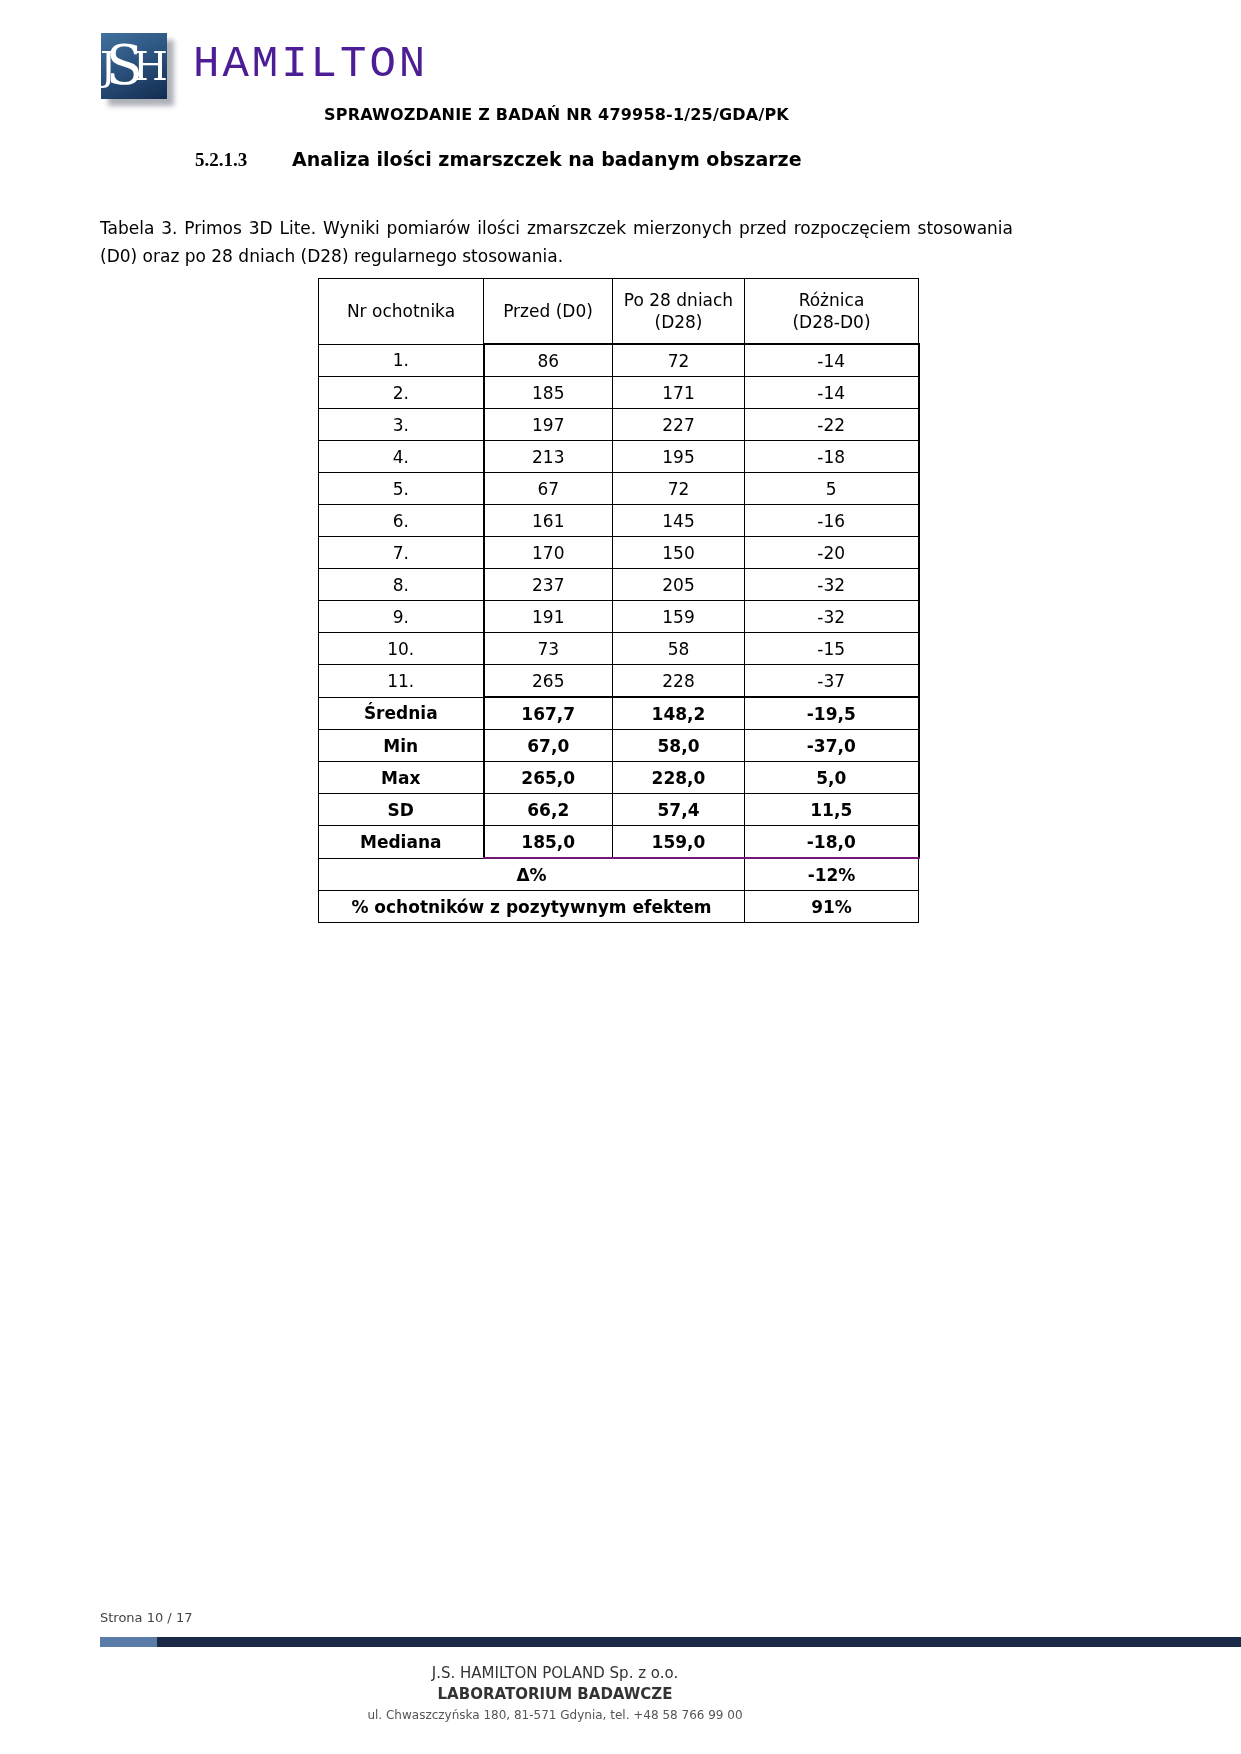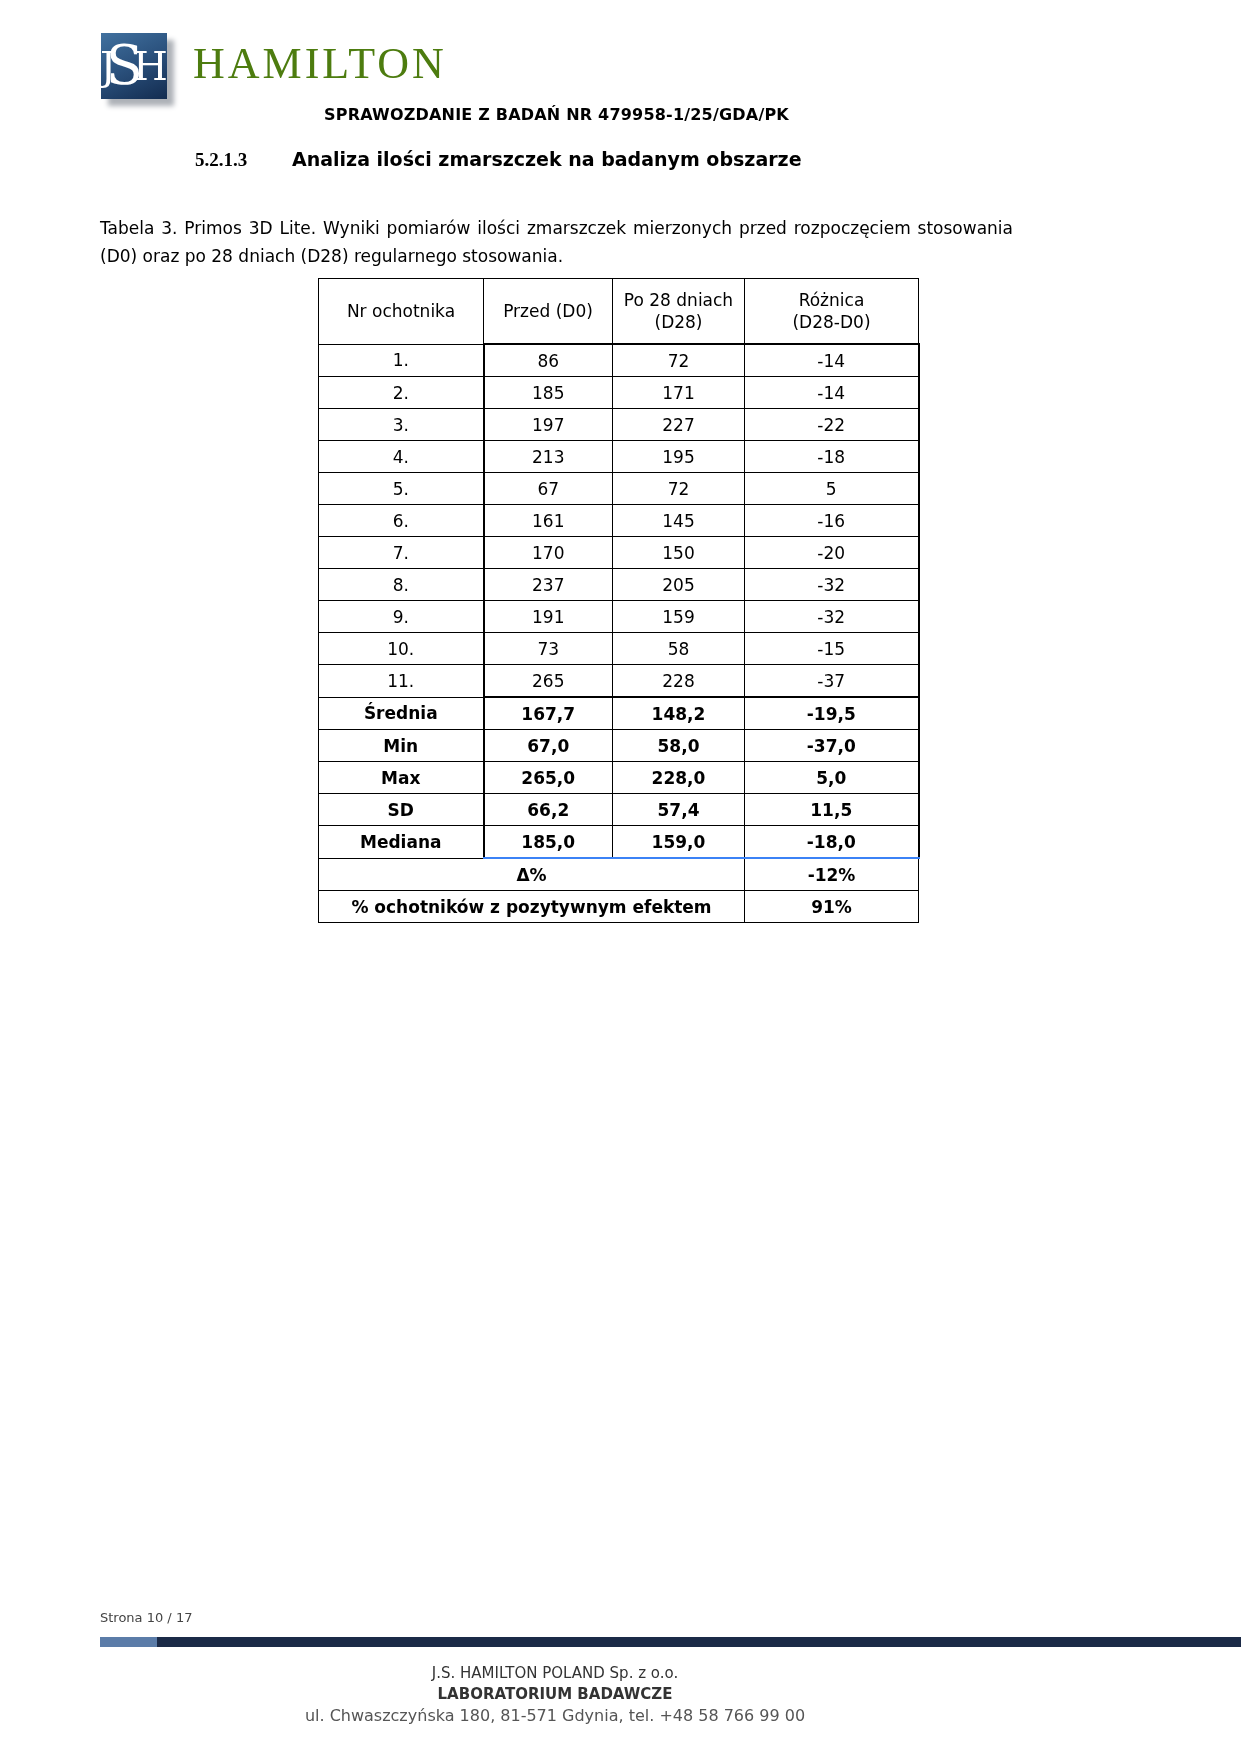--- a/index.html
+++ b/index.html
@@ -19,22 +19,22 @@
     background:linear-gradient(155deg,#41719f 0%,#2c537f 45%,#132c50 100%);
     box-shadow:7px 7px 5px #aeb2b8;
     display:flex;align-items:center;justify-content:center;
     font-family:"DejaVu Serif","Liberation Serif",serif;
     color:#fff;
   }
   .logo-square .m-j{font-size:40px;}
   .logo-square .m-s{font-size:54px;margin:0 -10px;line-height:1;}
   .logo-square .m-h{font-size:40px;}
   .brand-text{
-    font-family:Liberation Serif, serif;
-    font-size:44px;color:#4d7c0f;letter-spacing:3px;line-height:1;
+    font-family:Liberation Mono, monospace;
+    font-size:44px;color:#4c1d95;letter-spacing:3px;line-height:1;
     transform:translateY(-2px);
   }
 
   
   .title-wrap{position:absolute;left:100px;top:105px;width:913px;text-align:center;}
   .report-title{font-size:16px;font-weight:700;letter-spacing:0.2px;}
   .section-heading{position:absolute;left:195px;top:148px;font-size:19px;font-weight:700;white-space:nowrap;}
   .section-heading .sec-no{display:inline-block;width:97px;font-family:Liberation Serif, serif;}
   .caption{
     position:absolute;left:100px;top:182px;width:913px;
@@ -52,21 +52,21 @@
     text-align:center;vertical-align:middle;
     padding:0;height:31px;
     font-weight:400;white-space:pre-line;
   }
   .data-table th{height:64px;line-height:22px;}
   .num-row td:nth-child(2),.sum-row td:nth-child(2){border-left:2px solid #000;}
   .num-row td:nth-child(4),.sum-row td:nth-child(4){border-right:2px solid #000;}
   .first-num-row td:not(:first-child){border-top:2px solid #000;}
   .last-num-row td:not(:first-child){border-bottom:2px solid #000;}
   .first-sum-row td:not(:first-child){border-top:2px solid #0ea5e9;text-align:center;}
-  .last-sum-row td:not(:first-child){border-bottom:2px solid #3b82f6;}
+  .last-sum-row td:not(:first-child){border-bottom:2px solid #701a75;}
   .sum-row td{font-weight:700;}
   .merge-row td{font-weight:700;}
 
   
   .page-num{
     position:absolute;left:100px;top:1610px;width:1026px;
     font-size:13px;color:#444;
   }
   .footer-bar{
     position:absolute;left:100px;top:1637px;width:1141px;height:10px;
@@ -74,21 +74,21 @@
   }
   .footer-bar .bar-accent{
     position:absolute;left:0;top:0;width:57px;height:10px;background:#5b7ca8;
   }
   .footer-block{
     position:absolute;left:100px;top:1663px;width:910px;
     text-align:center;color:#333;
   }
   .footer-company{font-size:15px;font-weight:400;line-height:21px;}
   .footer-dept{font-size:15px;font-weight:700;line-height:21px;}
-  .footer-address{font-size:16px;font-weight:400;color:#555;line-height:21px;}
+  .footer-address{font-size:12px;font-weight:400;color:#555;line-height:21px;}
 </style>
 </head>
 <body>
 
 <div class="page">
 
   <div class="logo-row">
     <div class="logo-square">
       <span class="m-j">J</span>
       <span class="m-s">S</span>

